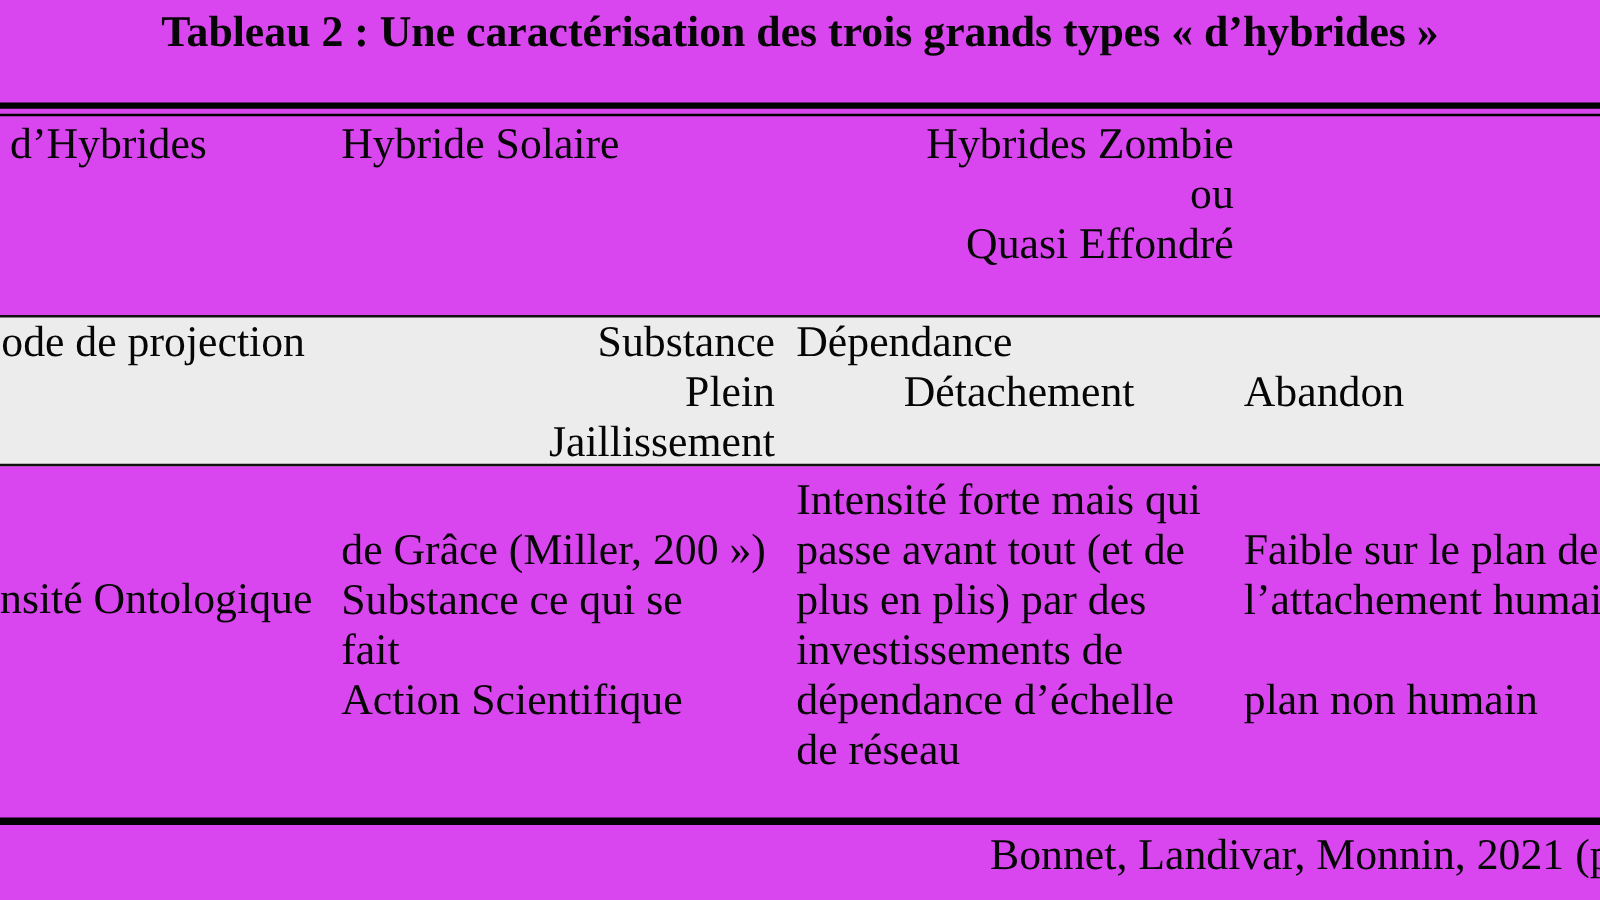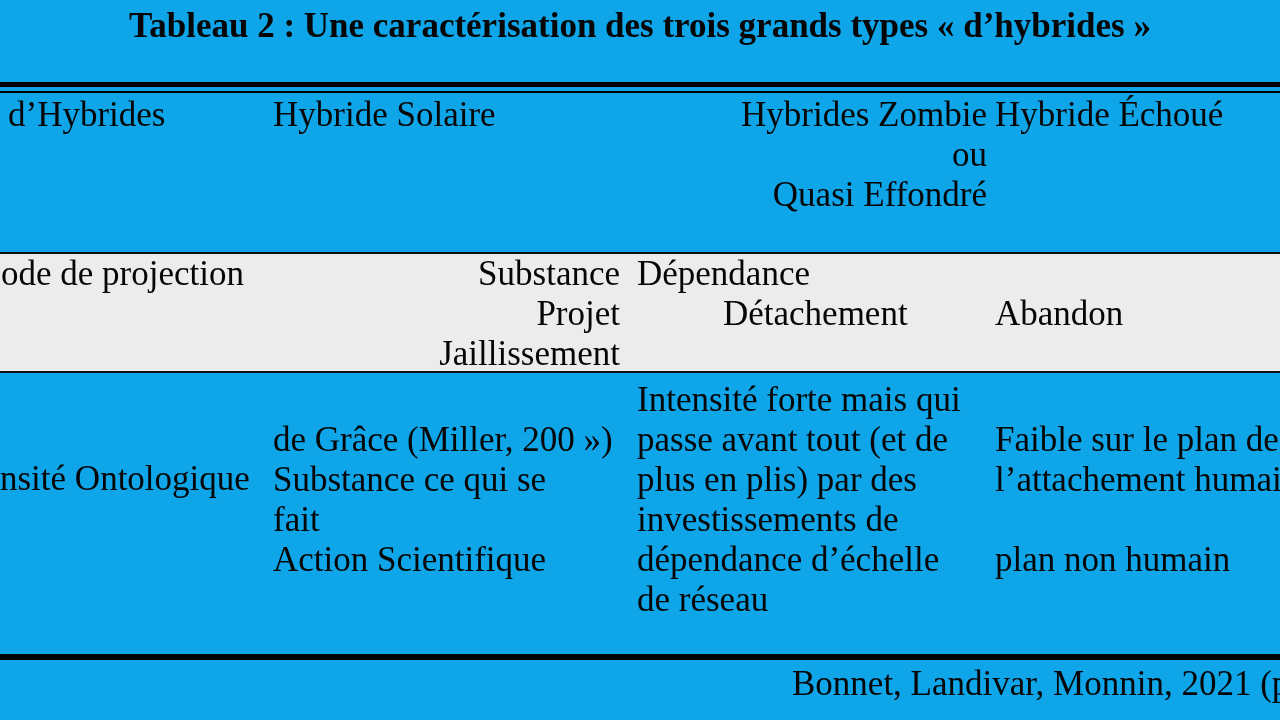--- a/index.html
+++ b/index.html
@@ -1,21 +1,21 @@
 <!DOCTYPE html>
 <html><head>
 <meta charset="utf-8">
 <style>
   html, body { margin: 0; padding: 0; background: #ffffff; }
   .canvas {
     position: relative;
     width: 1280px;
     height: 720px;
     overflow: hidden;
-    background: #0ea5e9;
+    background: #d946ef;
     font-family: "Liberation Serif", "DejaVu Serif", serif;
     font-size: 35px;
     color: #060606;
   }
   .title {
     position: absolute;
     left: 0; top: 6px;
     width: 1280px;
     text-align: center;
     font-weight: bold;
@@ -57,25 +57,24 @@
   <div class="rule" style="top:82px;height:5px"></div>
   <div class="rule" style="top:91px;height:2px"></div>
   <div class="band"></div>
   <div class="rule" style="top:654px;height:6px"></div>
 
   <div class="ln" style="left:8px;top:95px">d’Hybrides</div>
   <div class="ln" style="left:273px;top:95px">Hybride Solaire</div>
   <div class="ln ctr" style="left:637px;top:95px;width:350px">Hybrides Zombie</div>
   <div class="ln ctr" style="left:637px;top:135px;width:350px">ou</div>
   <div class="ln ctr" style="left:637px;top:175px;width:350px">Quasi Effondré</div>
-  <div class="ln" style="left:995px;top:95px">Hybride Échoué</div>
 
   <div class="ln" style="left:1px;top:254px">ode de projection</div>
   <div class="ln ctr" style="left:270px;top:254px;width:350px">Substance</div>
-  <div class="ln ctr" style="left:270px;top:294px;width:350px">Projet</div>
+  <div class="ln ctr" style="left:270px;top:294px;width:350px">Plein</div>
   <div class="ln ctr" style="left:270px;top:334px;width:350px">Jaillissement</div>
   <div class="ln" style="left:723px;top:294px">Détachement</div>
   <div class="ln" style="left:637px;top:254px">Dépendance</div>
   <div class="ln" style="left:995px;top:294px">Abandon</div>
 
   <div class="ln" style="left:0px;top:459px">nsité Ontologique</div>
 
   <div class="ln" style="left:273px;top:420px">de Grâce (Miller, 200 »)</div>
   <div class="ln" style="left:273px;top:460px">Substance ce qui se</div>
   <div class="ln" style="left:273px;top:500px">fait</div>

